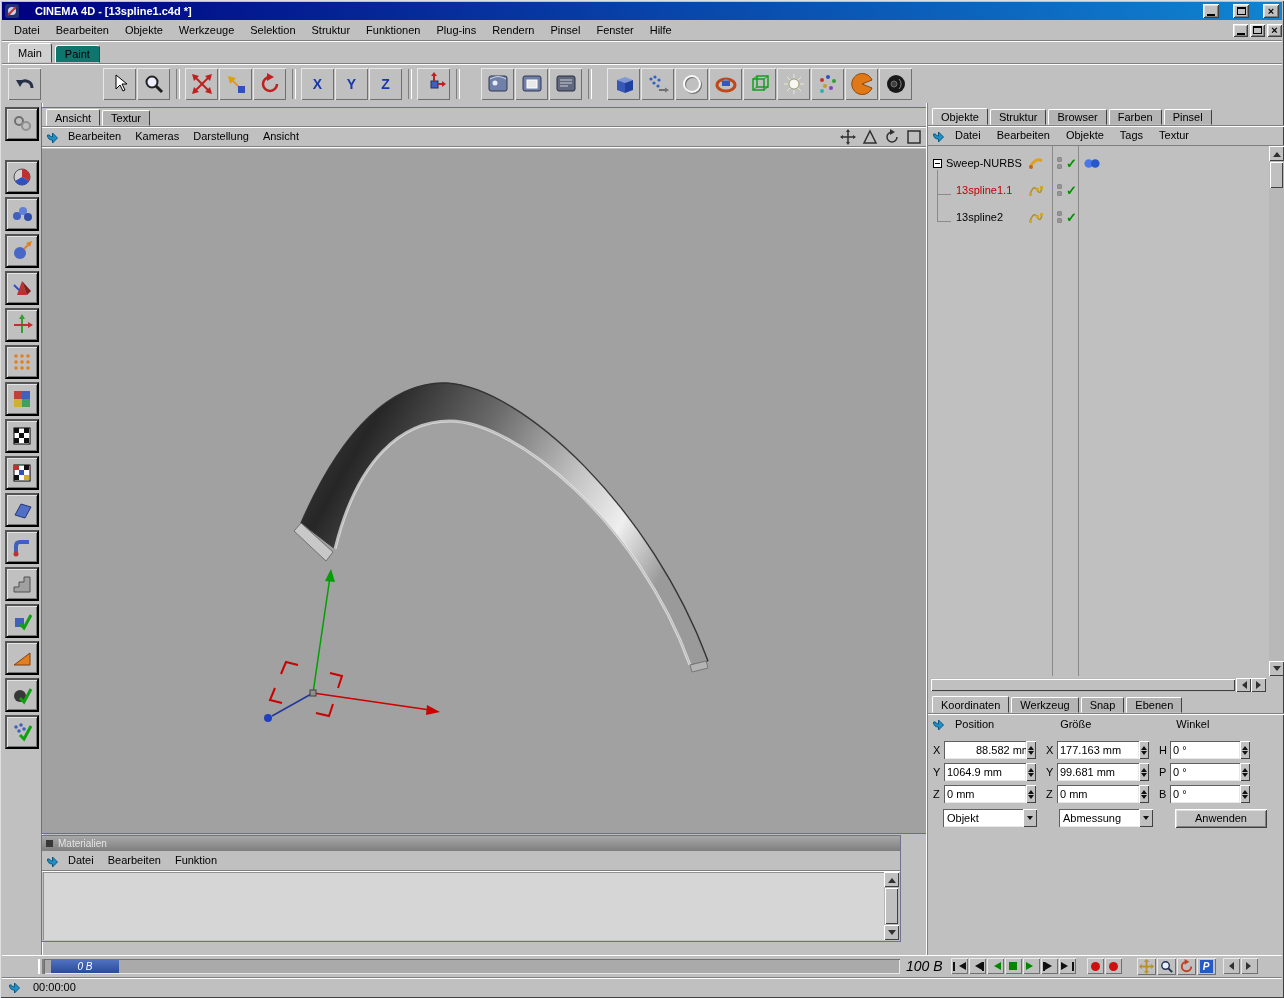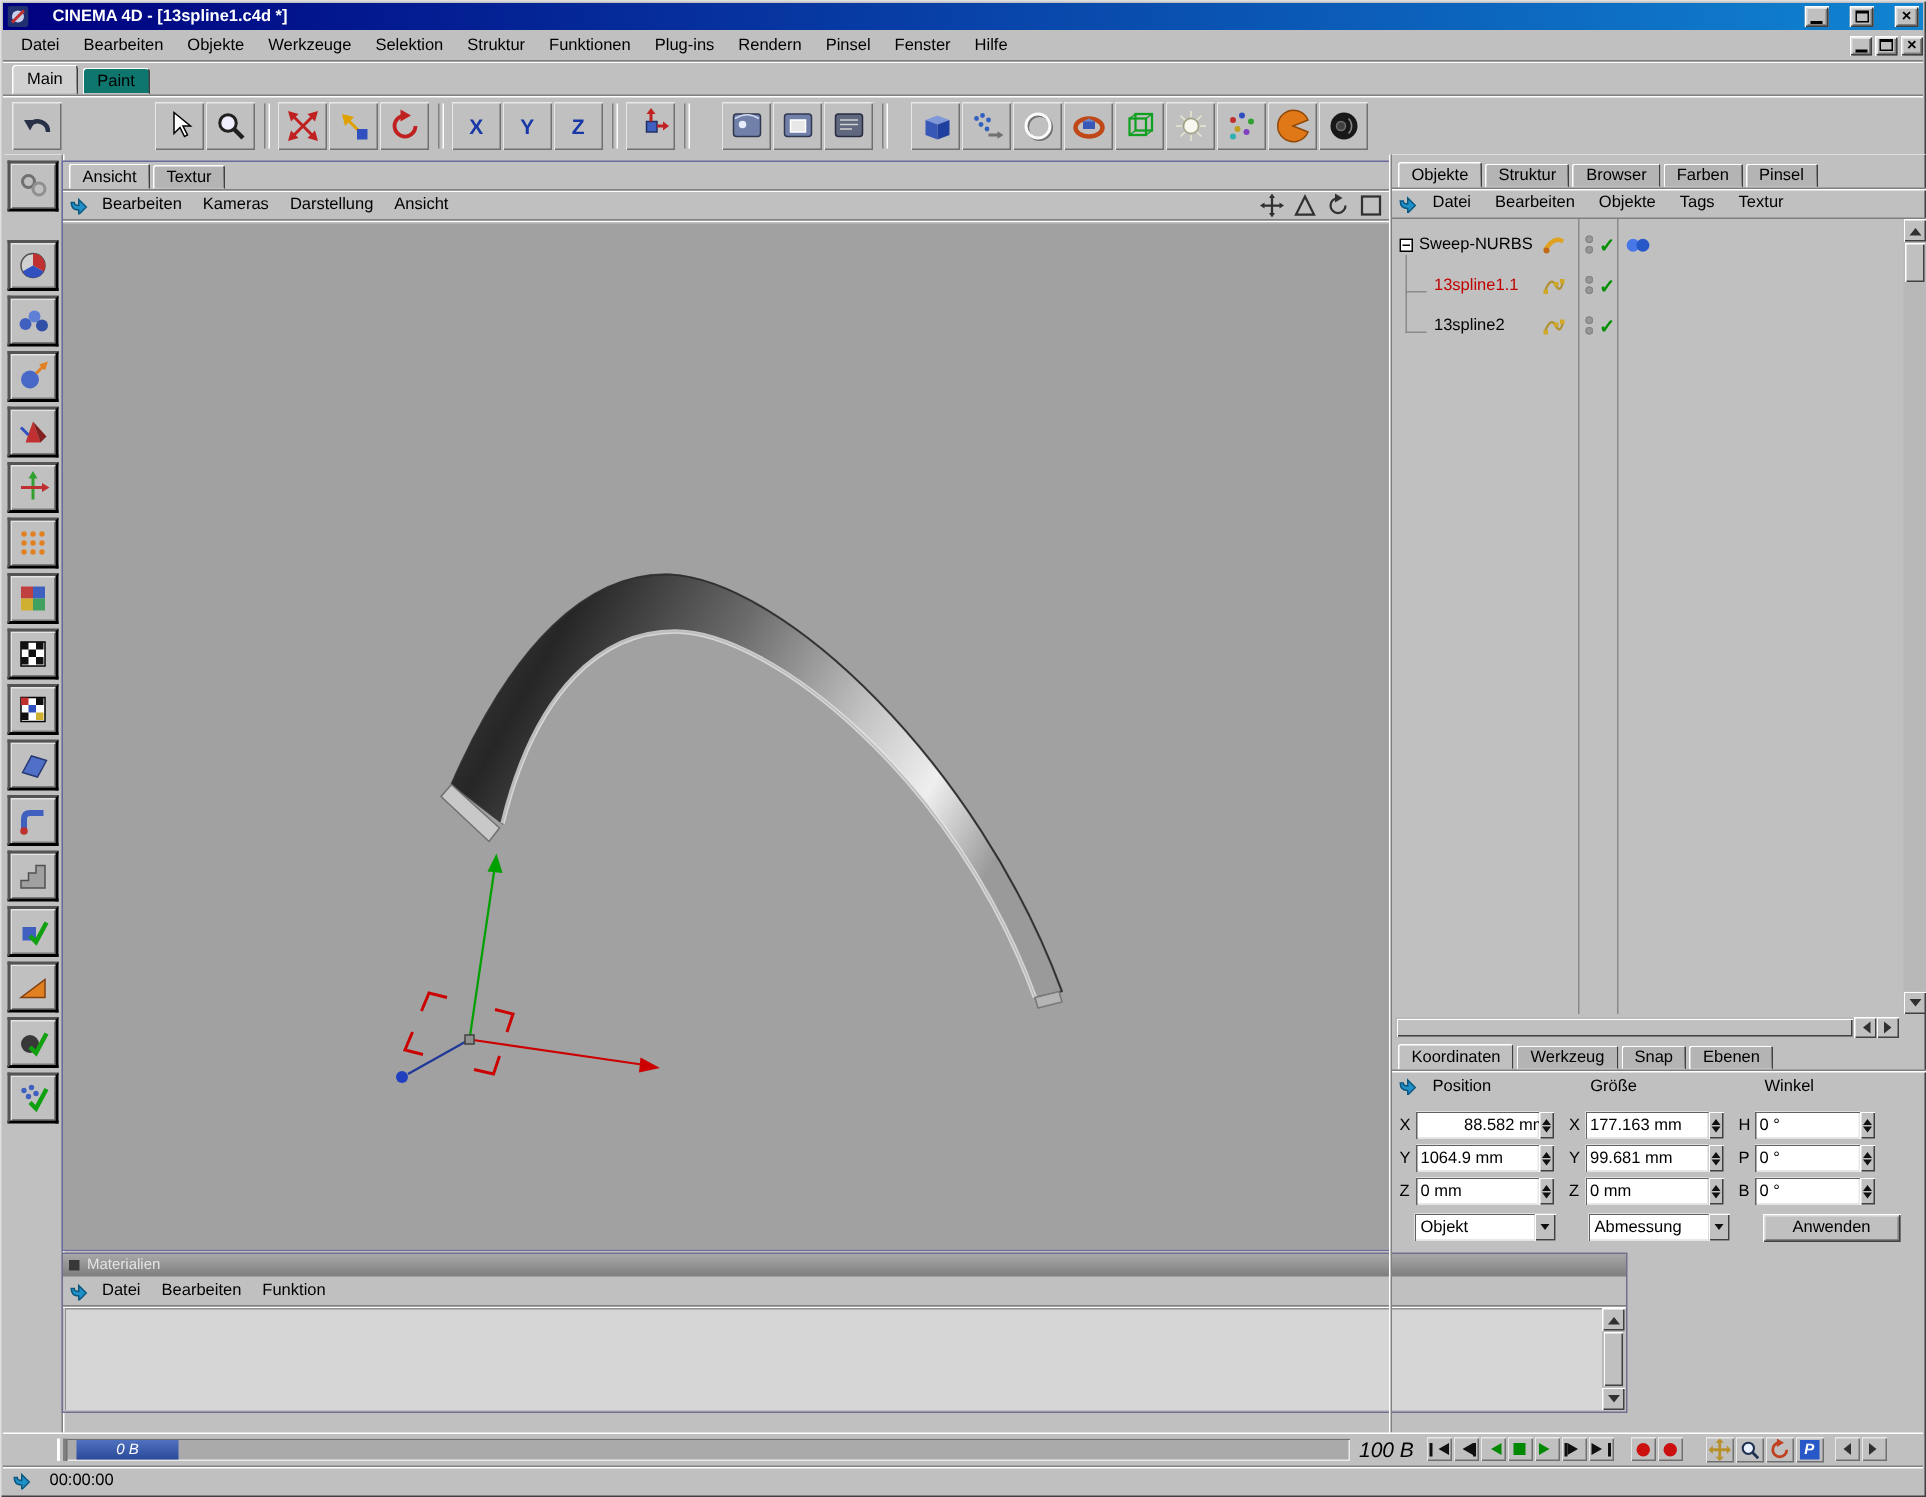--- a/index.html
+++ b/index.html
@@ -57,21 +57,21 @@
     border:1px solid;border-color:#fff #404040 #c0c0c0 #fff;border-radius:2px 2px 0 0;font-size:11px;}
   .stab.inactive{background:#b4b4b4;height:16px;line-height:15px;}
   .panel-menu{height:20px;display:flex;align-items:center;padding-left:4px;border-bottom:1px solid #808080;box-shadow:0 1px 0 #fff;}
   .panel-menu .menu-item{padding:0 7px;line-height:19px;}
   .vp-nav{margin-left:auto;display:flex;align-items:center;padding-right:4px;gap:6px;}
   .vp-nav span{display:flex;}
   .vp-canvas{position:absolute;left:0;top:41px;right:0;bottom:0;background:#a1a1a1;overflow:hidden;}
   .vp-canvas svg{position:absolute;left:0;top:0;}
 
   
-  .mat-panel{position:absolute;left:39px;top:732px;width:1044px;height:107px;border:1px solid #707090;background:#c0c0c0;}
+  .mat-panel{position:absolute;left:39px;top:732px;width:860px;height:107px;border:1px solid #707090;background:#c0c0c0;}
   .mat-title{height:15px;background:linear-gradient(#a8a8a8,#7e7e7e);display:flex;align-items:center;padding:0 4px;color:#e4e4e4;font-size:10px;}
   .mat-title .sq{width:7px;height:7px;background:#383838;margin-right:5px;}
   .mat-content{position:absolute;left:1px;right:1px;top:36px;bottom:1px;background:#d6d6d6;box-shadow:inset 1px 1px 0 #909090;}
   .vscroll{position:absolute;right:0;top:0;bottom:0;width:15px;background:#b8b8b8;display:flex;flex-direction:column;}
   .sbtn{width:15px;height:15px;background:#c0c0c0;box-shadow:inset 1px 1px 0 #fff, inset -1px -1px 0 #404040;display:flex;align-items:center;justify-content:center;}
   .sthumb{flex:1;margin:1px;background:#c0c0c0;box-shadow:inset 1px 1px 0 #fff, inset -1px -1px 0 #404040;}
   .tri-up{width:0;height:0;border:4px solid transparent;border-bottom:5px solid #303030;margin-bottom:3px;}
   .tri-dn{width:0;height:0;border:4px solid transparent;border-top:5px solid #303030;margin-top:3px;}
   .tri-l{width:0;height:0;border:4px solid transparent;border-right:5px solid #303030;margin-right:3px;}
   .tri-r{width:0;height:0;border:4px solid transparent;border-left:5px solid #303030;margin-left:3px;}

